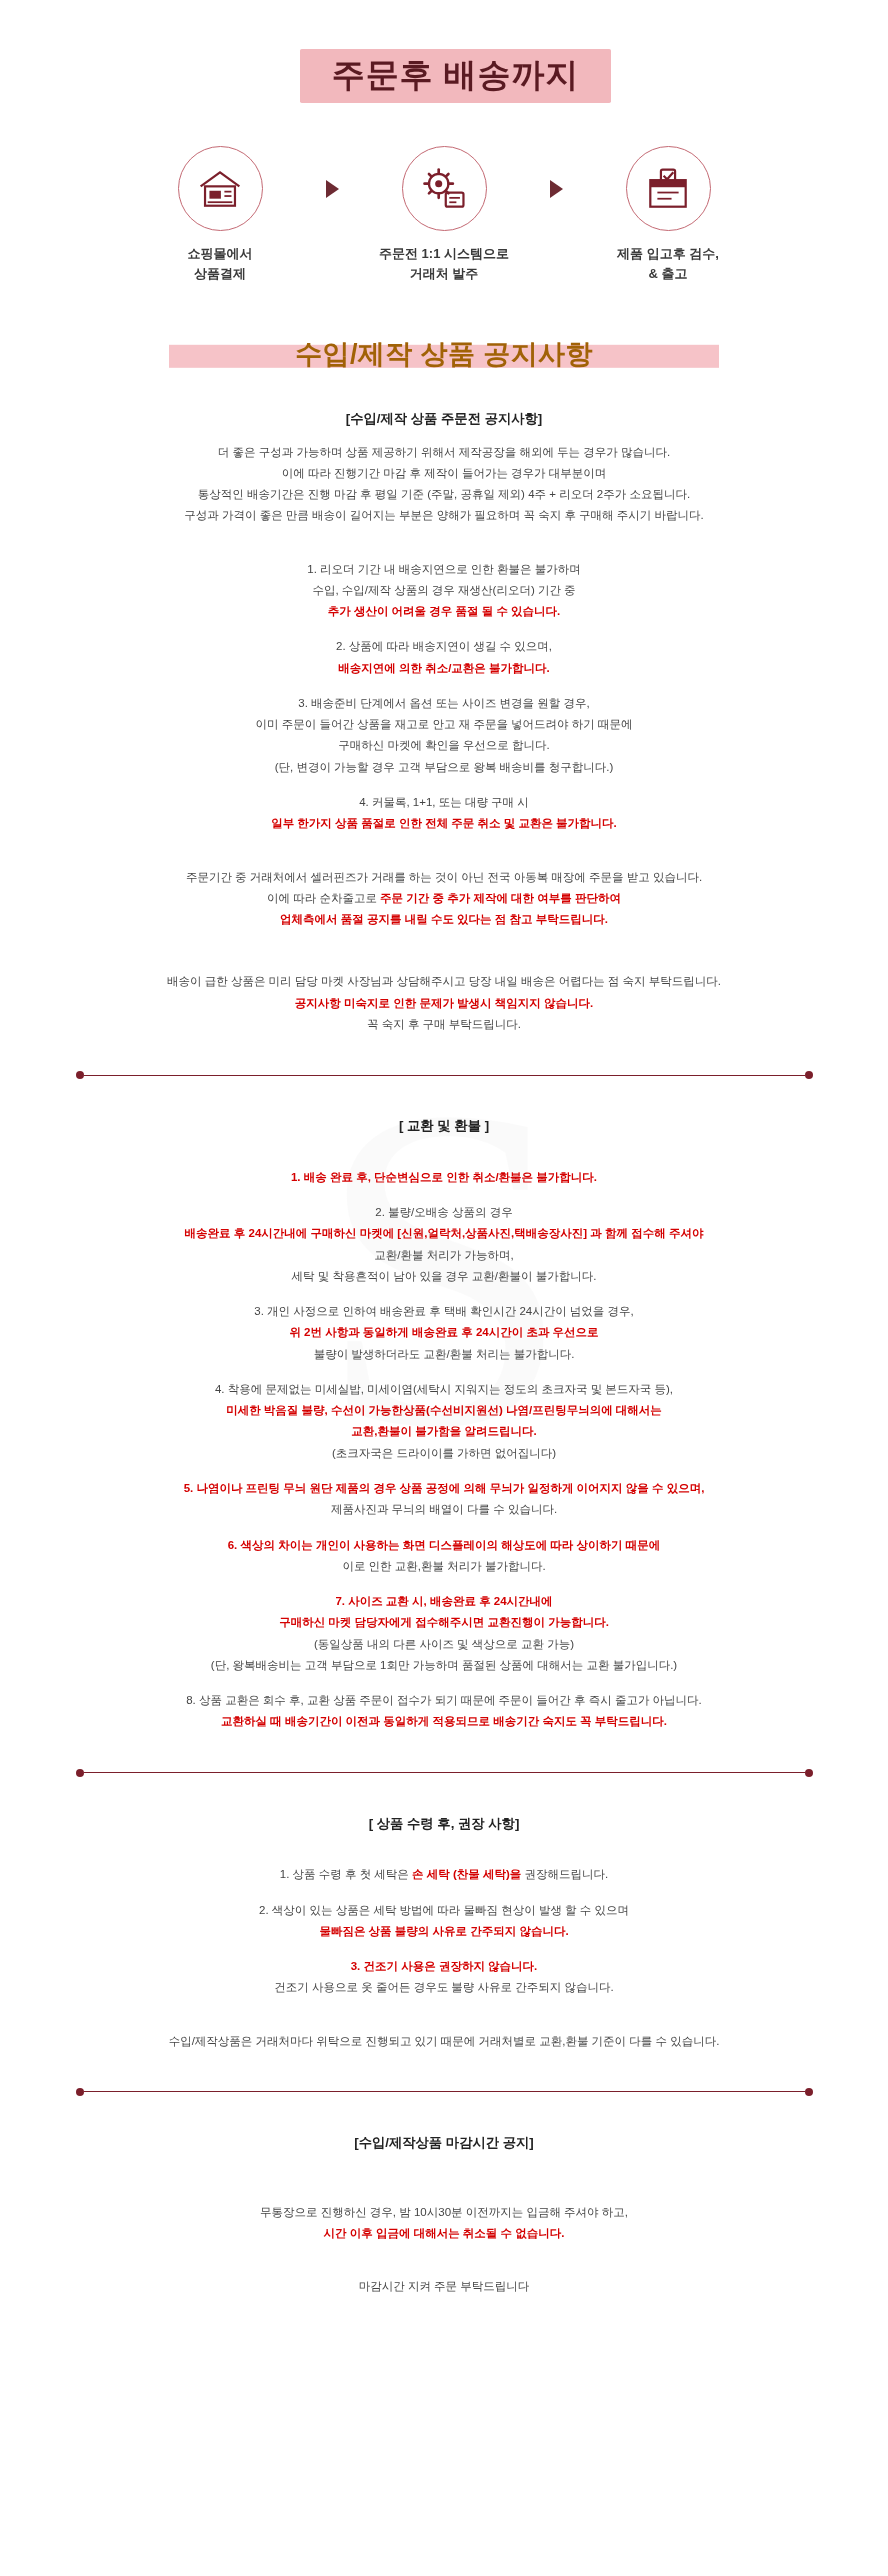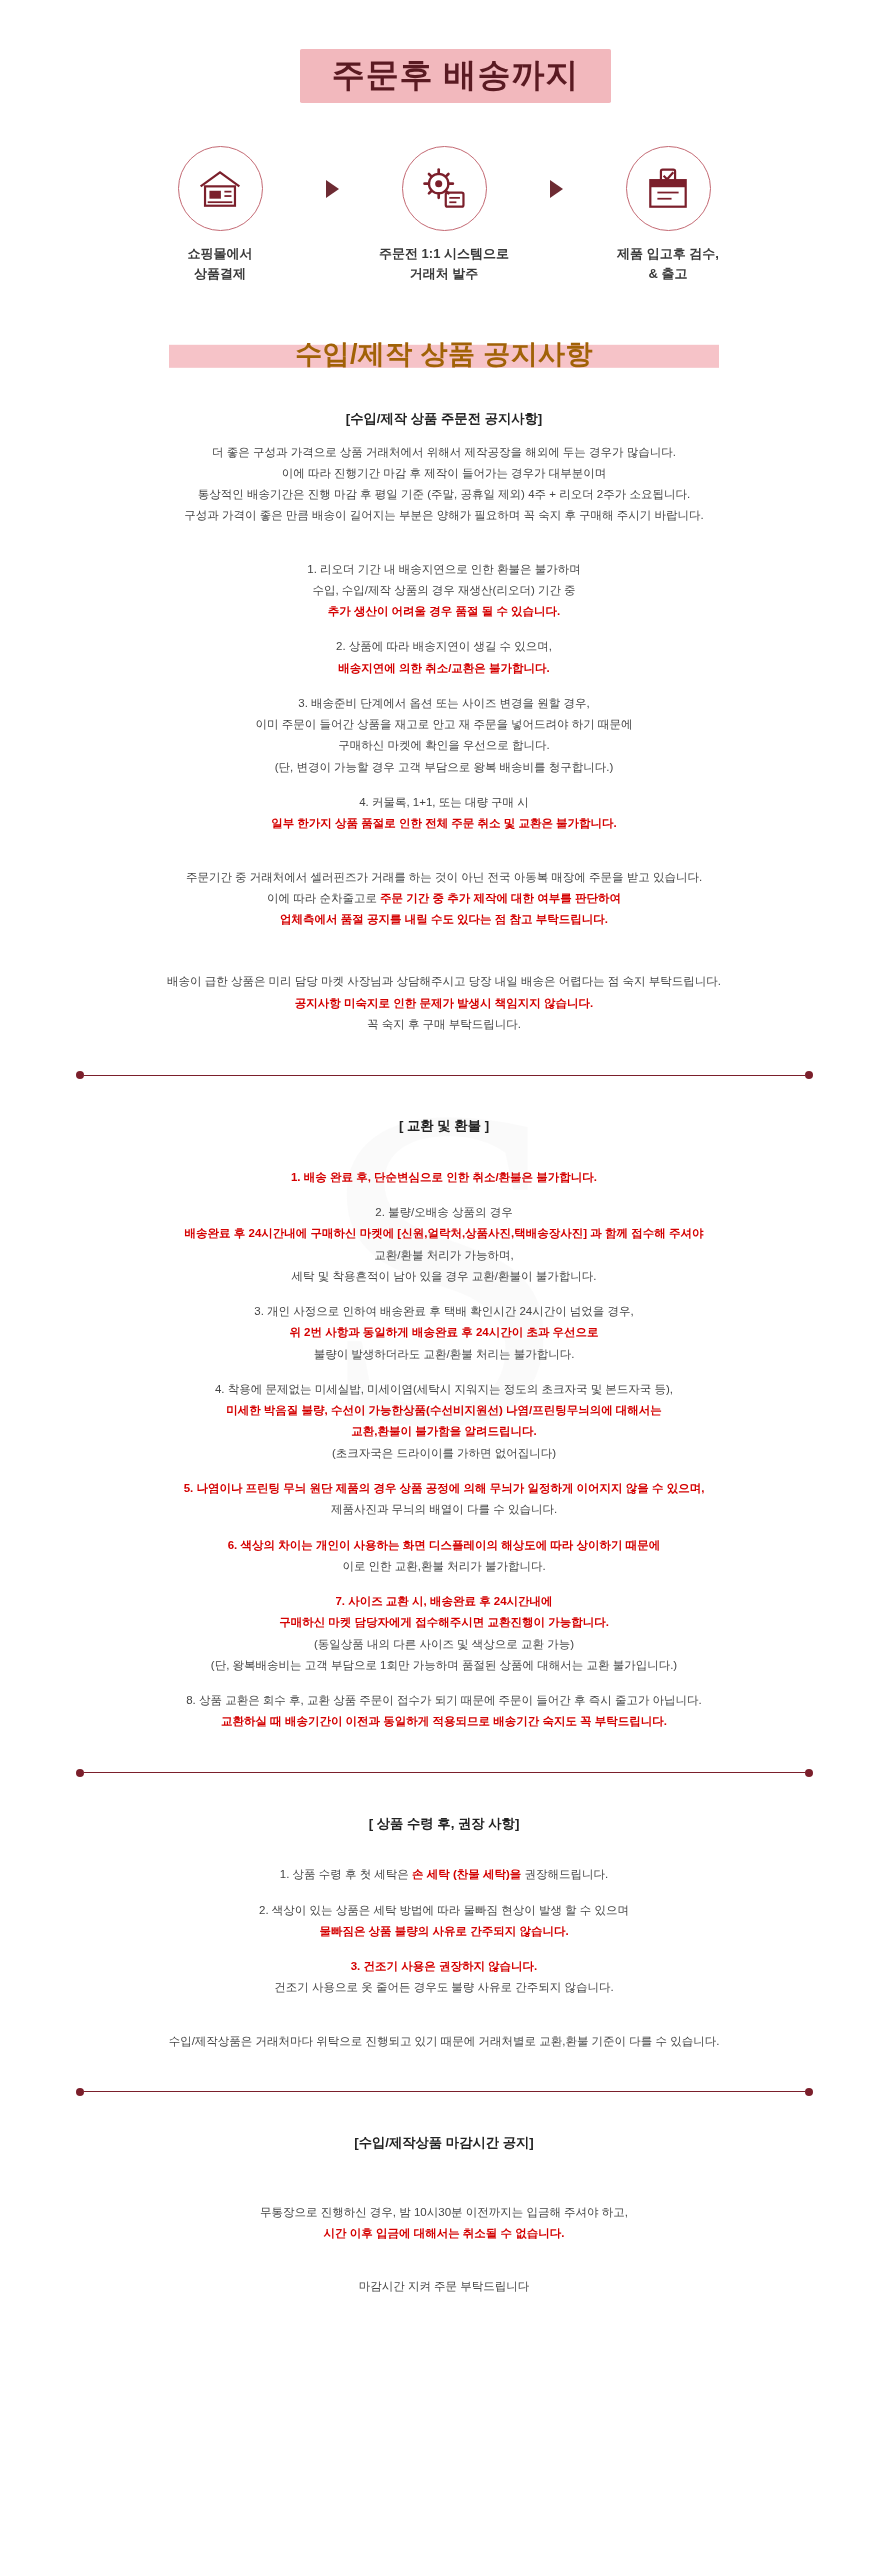--- a/index.html
+++ b/index.html
@@ -268,21 +268,21 @@
 
   <div class="section-heading">
     <div class="bar"></div>
     <h2>수입/제작 상품 공지사항</h2>
   </div>
 
   <div class="body-wrap">
 
     <div class="block">
       <h3>[수입/제작 상품 주문전 공지사항]</h3>
-      <p id="notice-intro"><span>더 좋은 구성과 가격으로 상품 거래처에서 위해서 제작공장을 해외에 두는 경우가 많습니다.</span><br><span>이에 따라 진행기간 마감 후 제작이 들어가는 경우가 대부분이며</span><br><span>통상적인 배송기간은 진행 마감 후 평일 기준 (주말, 공휴일 제외) 4주 + 리오더 2주가 소요됩니다.</span><br><span>구성과 가격이 좋은 만큼 배송이 길어지는 부분은 양해가 필요하며 꼭 숙지 후 구매해 주시기 바랍니다.</span></p>
+      <p id="notice-intro"><span>더 좋은 구성과 가능하며 상품 제공하기 위해서 제작공장을 해외에 두는 경우가 많습니다.</span><br><span>이에 따라 진행기간 마감 후 제작이 들어가는 경우가 대부분이며</span><br><span>통상적인 배송기간은 진행 마감 후 평일 기준 (주말, 공휴일 제외) 4주 + 리오더 2주가 소요됩니다.</span><br><span>구성과 가격이 좋은 만큼 배송이 길어지는 부분은 양해가 필요하며 꼭 숙지 후 구매해 주시기 바랍니다.</span></p>
       <div class="spacer-20"></div>
       <div id="notice-items">
           <p><span>1. 리오더 기간 내 배송지연으로 인한 환불은 불가하며</span><br><span>수입, 수입/제작 상품의 경우 재생산(리오더) 기간 중</span><br><span class="red">추가 생산이 어려울 경우 품절 될 수 있습니다.</span></p>
           <p><span>2. 상품에 따라 배송지연이 생길 수 있으며,</span><br><span class="red">배송지연에 의한 취소/교환은 불가합니다.</span></p>
           <p><span>3. 배송준비 단계에서 옵션 또는 사이즈 변경을 원할 경우,</span><br><span>이미 주문이 들어간 상품을 재고로 안고 재 주문을 넣어드려야 하기 때문에</span><br><span>구매하신 마켓에 확인을 우선으로 합니다.</span><br><span>(단, 변경이 가능할 경우 고객 부담으로 왕복 배송비를 청구합니다.)</span></p>
           <p><span>4. 커물록, 1+1, 또는 대량 구매 시</span><br><span class="red">일부 한가지 상품 품절로 인한 전체 주문 취소 및 교환은 불가합니다.</span></p>
         </div>
       <div class="spacer-20"></div>
       <p id="notice-seller"><span>주문기간 중 거래처에서 셀러핀즈가 거래를 하는 것이 아닌 전국 아동복 매장에 주문을 받고 있습니다.</span><br><span>이에 따라 순차줄고로 </span><span class="red">주문 기간 중 추가 제작에 대한 여부를 판단하여</span><br><span class="red">업체측에서 품절 공지를 내릴 수도 있다는 점 참고 부탁드립니다.</span></p>
       <div class="spacer-30"></div>

